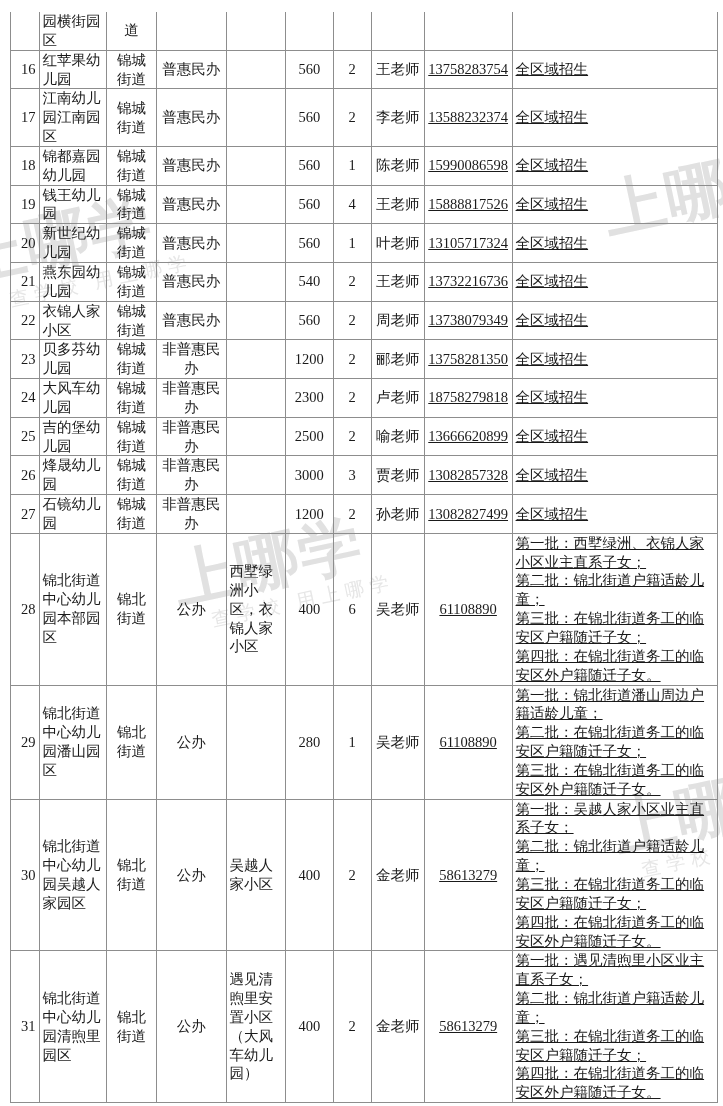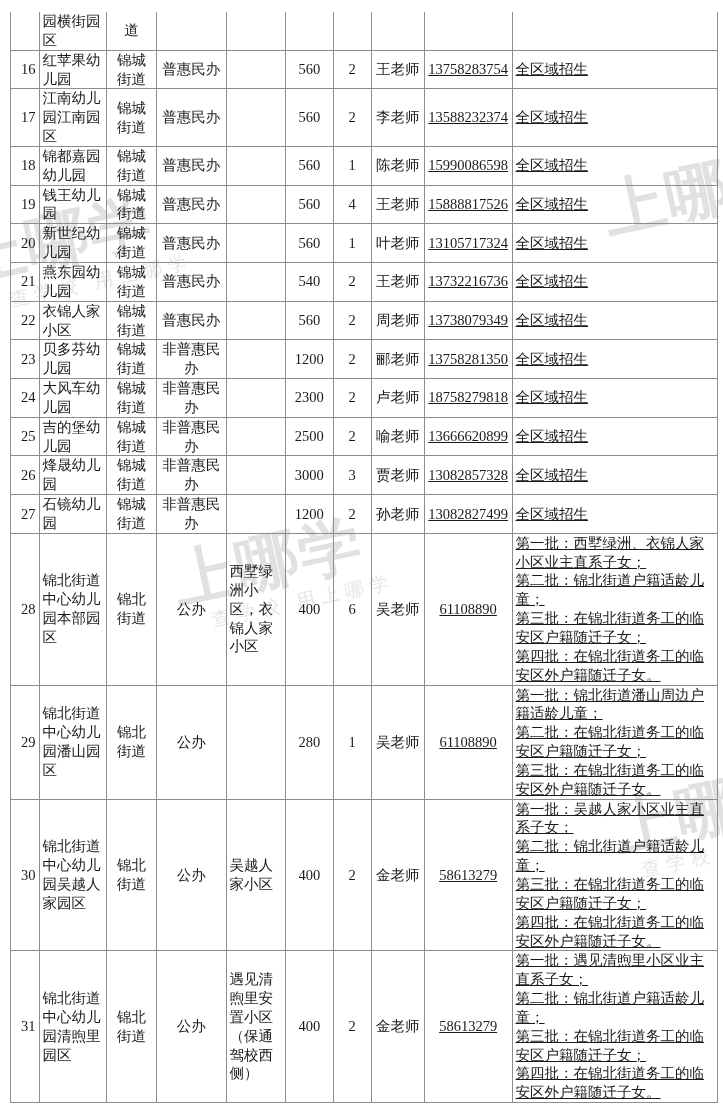--- a/index.html
+++ b/index.html
@@ -351,21 +351,21 @@
             <span class="note-line">第二批：锦北街道户籍适龄儿童；</span>
             <span class="note-line">第三批：在锦北街道务工的临安区户籍随迁子女；</span>
             <span class="note-line">第四批：在锦北街道务工的临安区外户籍随迁子女。</span>
           </td>
         </tr>
         <tr>
           <td class="c-idx">31</td>
           <td class="c-name">锦北街道中心幼儿园清煦里园区</td>
           <td class="c-str">锦北街道</td>
           <td class="c-type">公办</td>
-          <td class="c-area">遇见清煦里安置小区（保通驾校西侧）</td>
+          <td class="c-area">遇见清煦里安置小区（大风车幼儿园）</td>
           <td class="c-fee">400</td>
           <td class="c-cls">2</td>
           <td class="c-tea">金老师</td>
           <td class="c-tel">58613279</td>
           <td class="c-note">
             <span class="note-line">第一批：遇见清煦里小区业主直系子女；</span>
             <span class="note-line">第二批：锦北街道户籍适龄儿童；</span>
             <span class="note-line">第三批：在锦北街道务工的临安区户籍随迁子女；</span>
             <span class="note-line">第四批：在锦北街道务工的临安区外户籍随迁子女。</span>
           </td>

